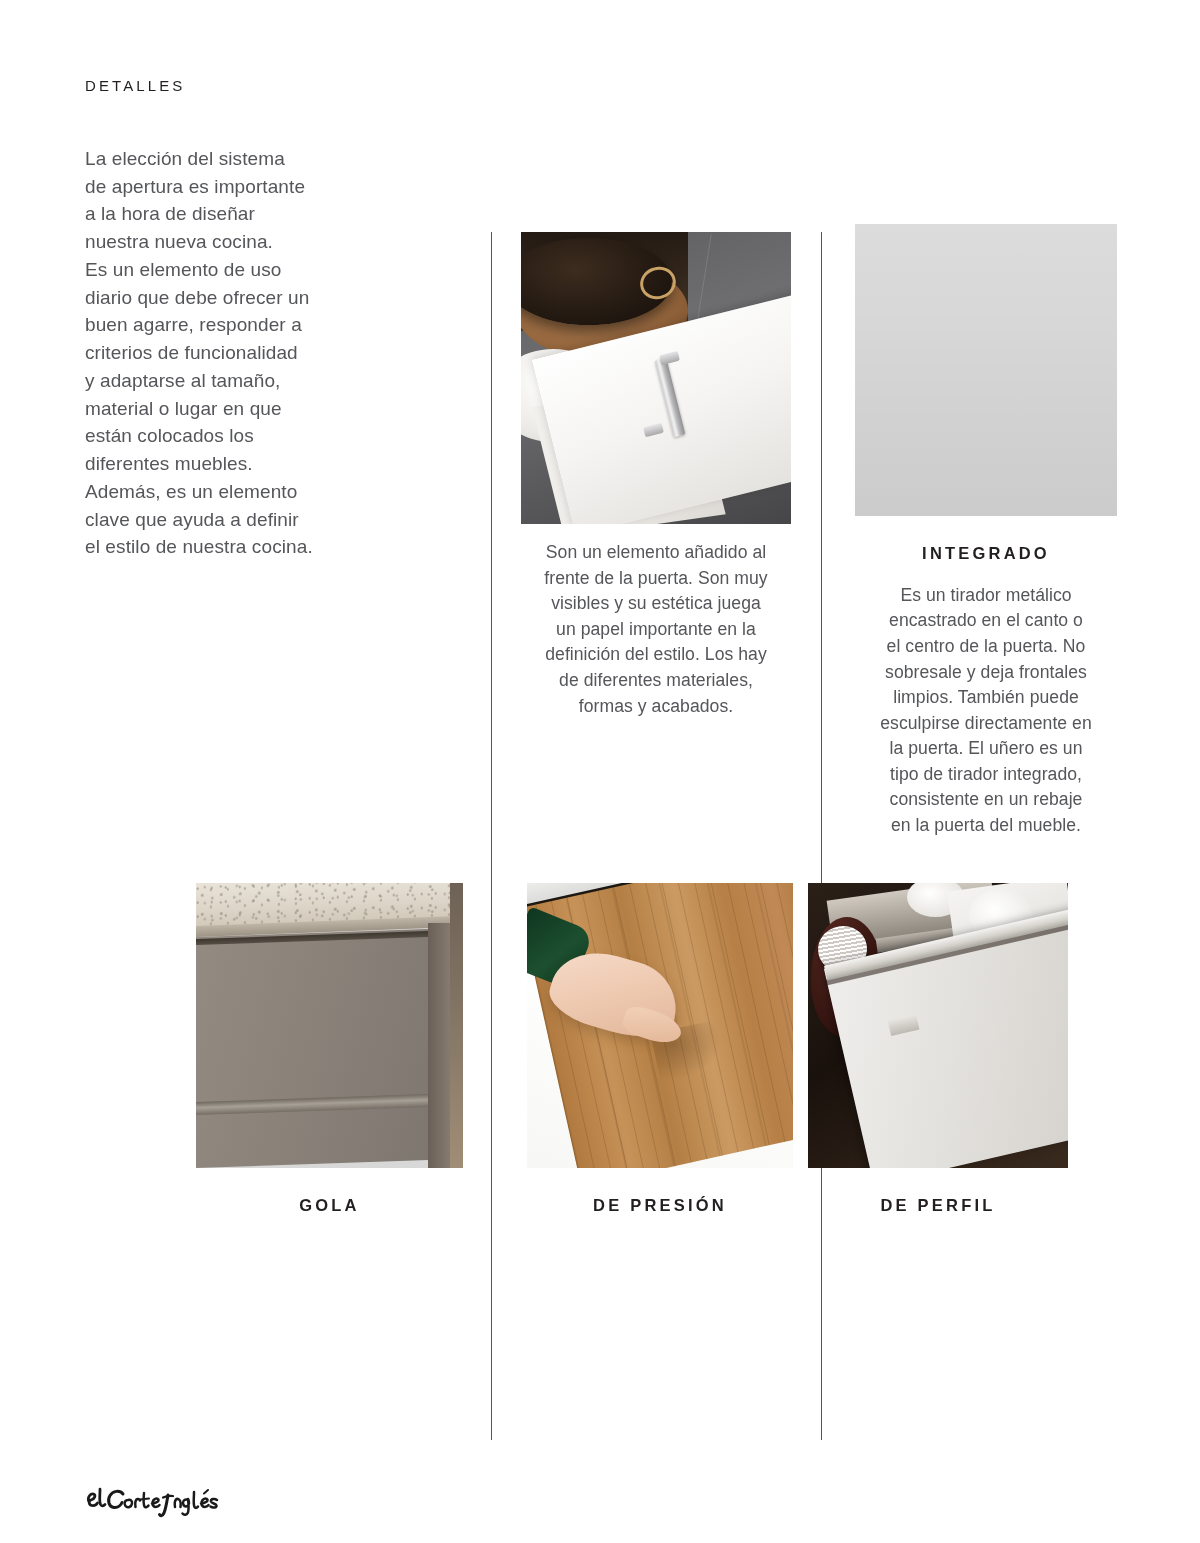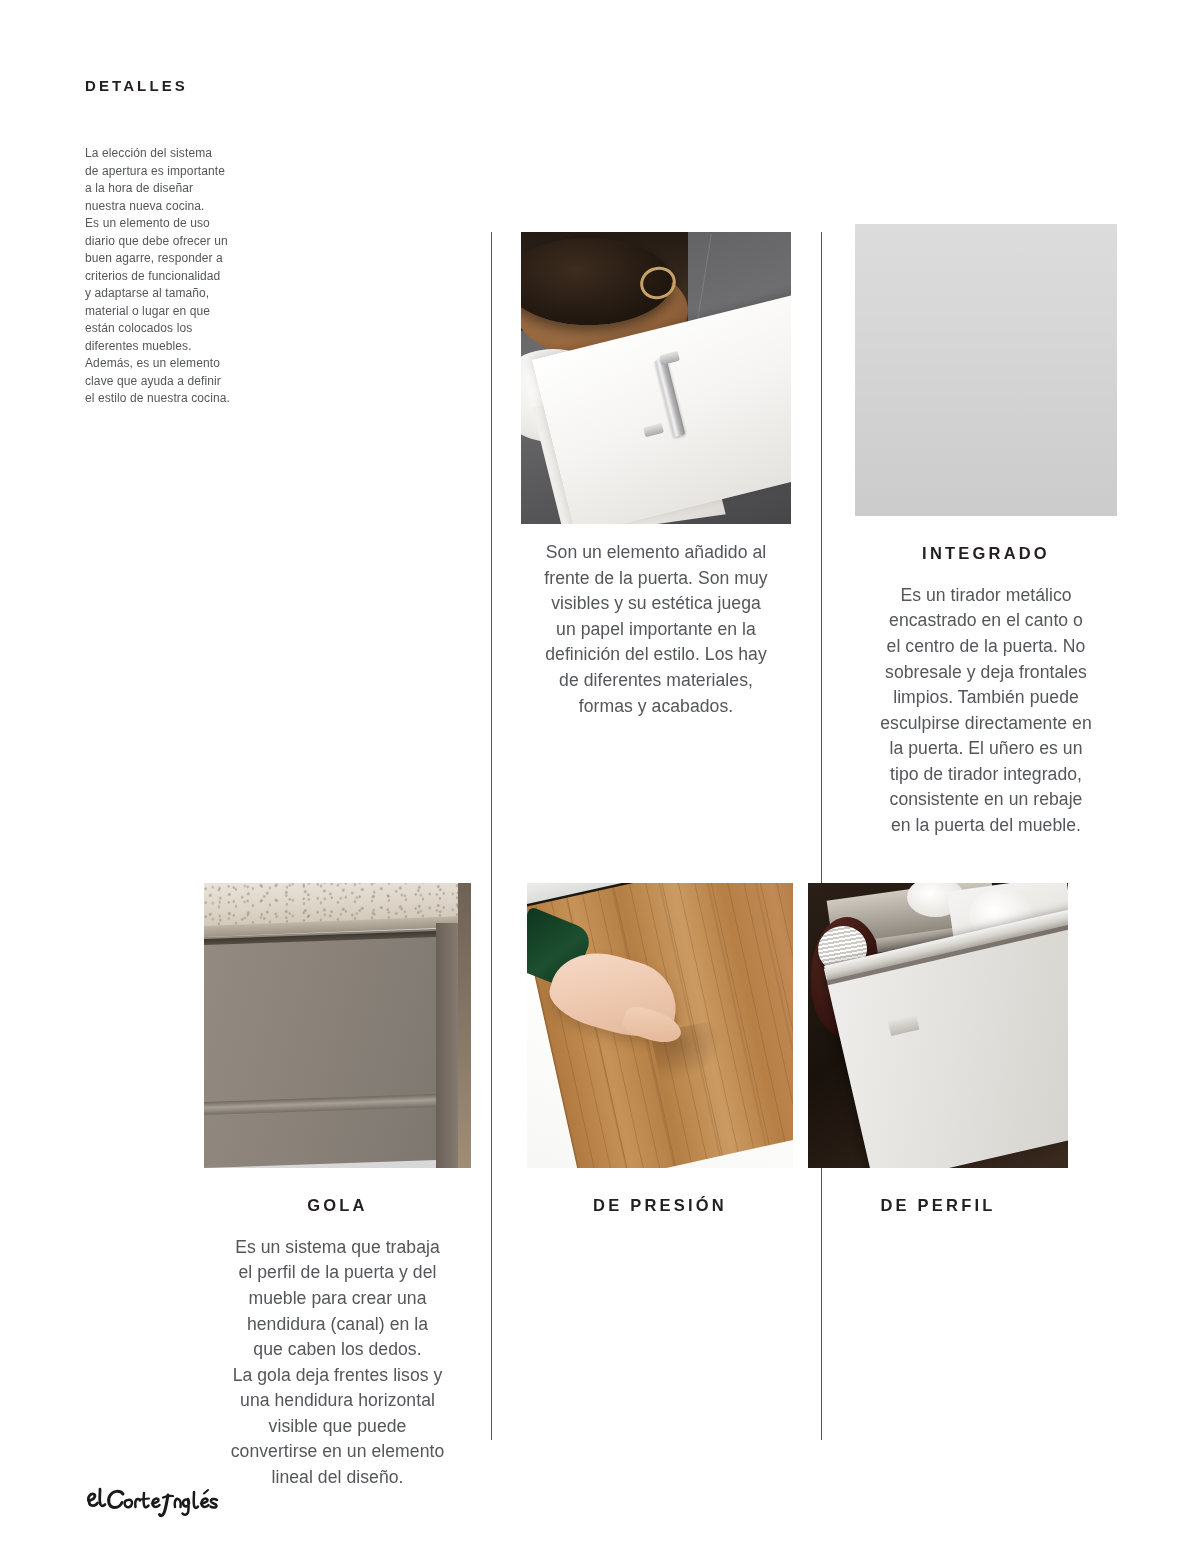--- a/index.html
+++ b/index.html
@@ -15,30 +15,30 @@
   }
 
   
   .page{position:absolute;inset:0;}
 
   
   .intro{
     position:absolute;left:85px;top:78px;width:300px;
   }
   .eyebrow{
-    font-size:15px;font-weight:700;letter-spacing:3.1px;
+    font-size:15px;font-weight:400;letter-spacing:3.1px;
     color:#231f20;margin:0 0 52px 0;line-height:1;
   }
   .title{
     font-size:31px;font-weight:700;letter-spacing:2.2px;
     color:#231f20;line-height:1.28;margin:0 0 16px 0;
     white-space:pre-line;
   }
   .intro-body{
-    font-size:12px;line-height:1.46;color:#55565a;
+    font-size:19px;line-height:1.46;color:#55565a;
     font-weight:400;margin:0;white-space:pre-line;
     letter-spacing:.1px;
   }
 
   
   .divider{
     position:absolute;top:232px;width:1px;height:1208px;
     background:#555558;
   }
   .divider.d1{left:491px;}
@@ -68,21 +68,21 @@
   .card-a .photo{height:292px;}
   .card-a .card-title{margin-top:24px;}
   .card-a .card-body{margin-top:16px;}
 
   .card-b{left:855px;top:224px;width:262px;}
   .card-b .photo{height:292px;}
   .card-b .card-title{margin-top:24px;}
   .card-b .card-body{margin-top:16px;}
 
   
-  .card-c{left:204px;top:883px;width:267px;}
+  .card-c{left:196px;top:883px;width:267px;}
   .card-c .photo{height:285px;}
   .card-d{left:527px;top:883px;width:266px;}
   .card-d .photo{height:285px;}
   .card-e{left:808px;top:883px;width:260px;}
   .card-e .photo{height:285px;}
   .card-c .card-title,.card-d .card-title,.card-e .card-title{margin-top:24px;}
   .card-c .card-body,.card-d .card-body,.card-e .card-body{margin-top:16px;}
 
   
   
@@ -413,30 +413,20 @@
       <div class="stone-back"></div>
       <div class="stone"></div>
       <div class="stone-edge"></div>
       <div class="door"></div>
       <div class="gola-gap"></div>
       <div class="gola-channel"></div>
       <div class="side-panel"></div>
       <div class="far-right"></div>
     </div>
     <h2 class="card-title">GOLA</h2>
-    <p class="card-body">Es un sistema que trabaja
-el perfil de la puerta y del
-mueble para crear una
-hendidura (canal) en la
-que caben los dedos.
-La gola deja frentes lisos y
-una hendidura horizontal
-visible que puede
-convertirse en un elemento
-lineal del diseño.</p>
   </div>
 
   <div class="card card-d">
     <div class="photo ph-push">
       <div class="wall-top"></div>
       <div class="wood"></div>
       <div class="counter-shadow"></div>
       <div class="counter"></div>
       <div class="press-shadow"></div>
       <div class="sleeve"></div>

